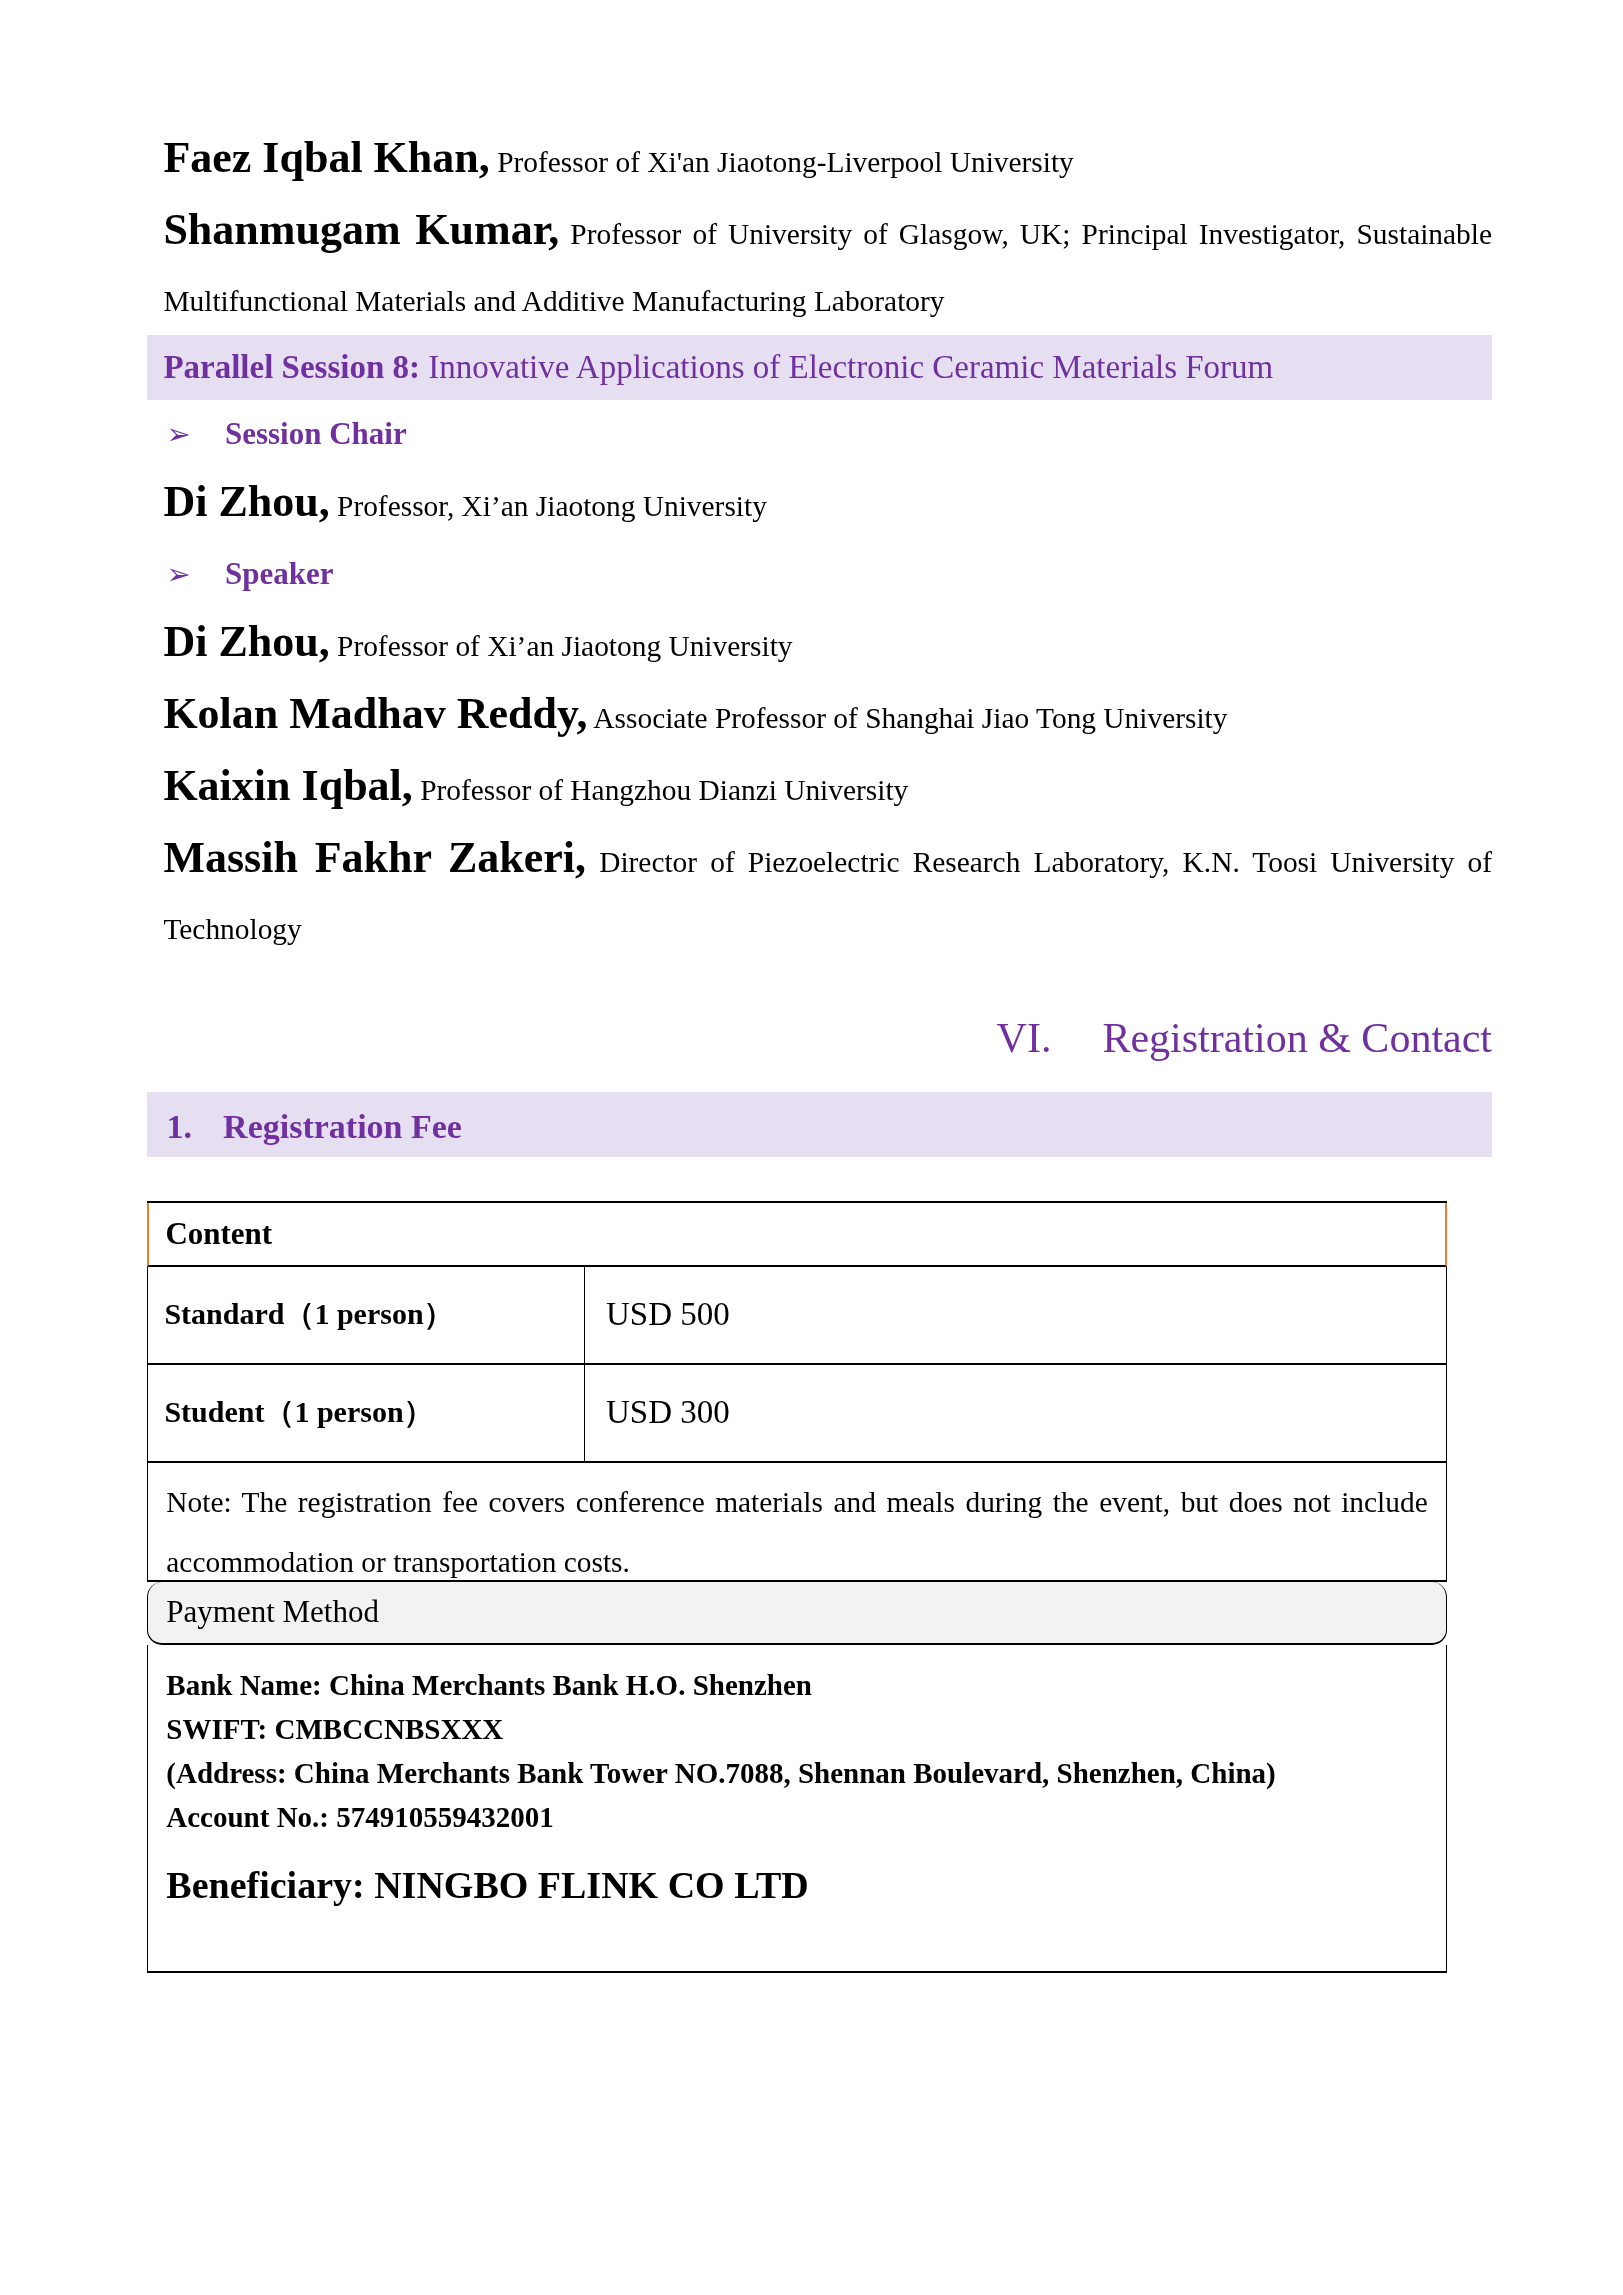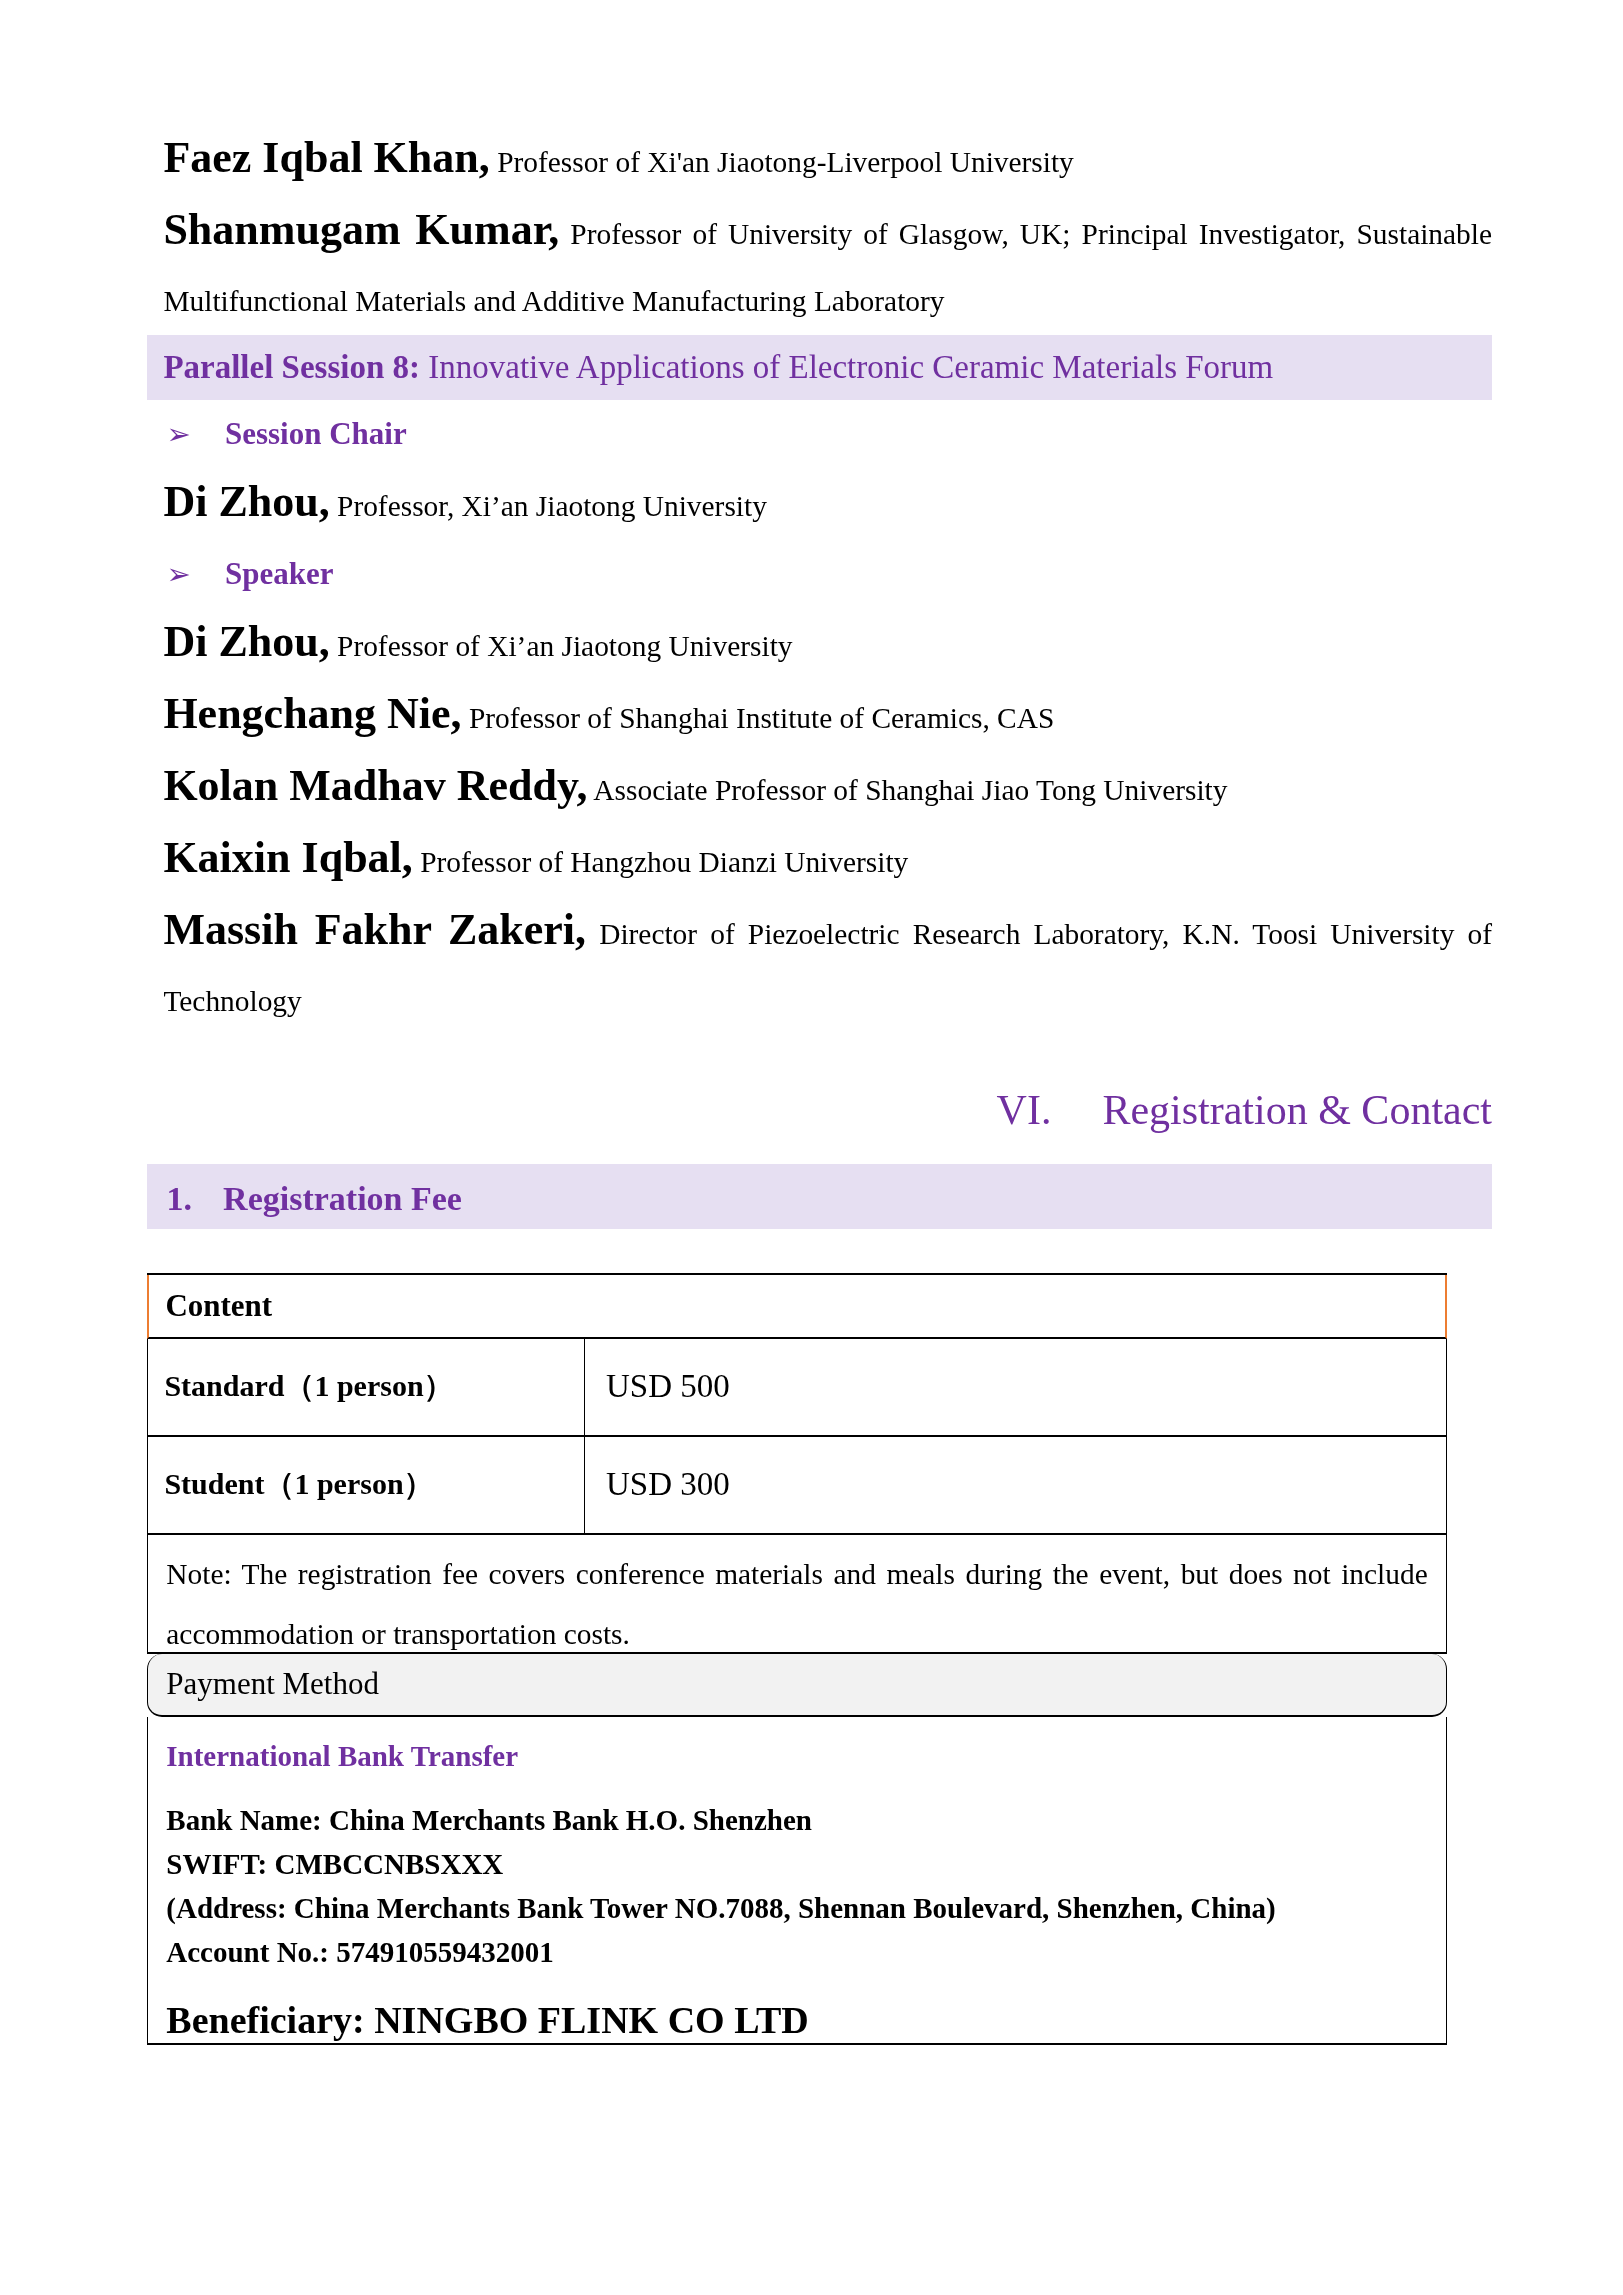--- a/index.html
+++ b/index.html
@@ -160,21 +160,20 @@
   <div class="banner1"><span class="prefix">Parallel Session 8:</span><span> Innovative Applications of Electronic Ceramic Materials Forum</span></div>
 
   <div class="bullet-line"><span class="arrow">➢</span><span>Session Chair</span></div>
 
   <p class="pline"><span class="name">Di Zhou,</span><span> Professor, Xi’an Jiaotong University</span></p>
 
   <div class="bullet-line"><span class="arrow">➢</span><span>Speaker</span></div>
 
   <p class="pline"><span class="name">Di Zhou,</span><span> Professor of Xi’an Jiaotong University</span></p>
 
-  <p class="pline"><span class="name">Hengchang Nie,</span><span> Professor of Shanghai Institute of Ceramics, CAS</span></p>
 
   <p class="pline"><span class="name">Kolan Madhav Reddy,</span><span> Associate Professor of Shanghai Jiao Tong University</span></p>
 
   <p class="pline"><span class="name">Kaixin Iqbal,</span><span> Professor of Hangzhou Dianzi University</span></p>
 
   <p class="pline"><span class="name">Massih Fakhr Zakeri,</span><span> Director of Piezoelectric Research Laboratory, K.N. Toosi University of Technology</span></p>
 
   <div class="heading-vi"><span class="numeral">VI.</span><span>Registration &amp; Contact</span></div>
 
   <div class="banner2"><span class="num">1.</span><span>Registration Fee</span></div>
@@ -193,21 +192,20 @@
     <div class="frow feerow">
       <div class="c1">Student（1 person）</div>
       <div class="c2">USD 300</div>
     </div>
 
     <div class="frow noterow">Note: The registration fee covers conference materials and meals during the event, but does not include accommodation or transportation costs.</div>
 
     <div class="frow payrow">Payment Method</div>
 
     <div class="frow bankrow">
-      <p class="ibt">International Bank Transfer</p>
       <div class="bank-lines">
         <p>Bank Name: China Merchants Bank H.O. Shenzhen</p>
         <p>SWIFT: CMBCCNBSXXX</p>
         <p>(Address: China Merchants Bank Tower NO.7088, Shennan Boulevard, Shenzhen, China)</p>
         <p>Account No.: 574910559432001</p>
       </div>
       <p class="beneficiary">Beneficiary: NINGBO FLINK CO LTD</p>
     </div>
 
   </div>

